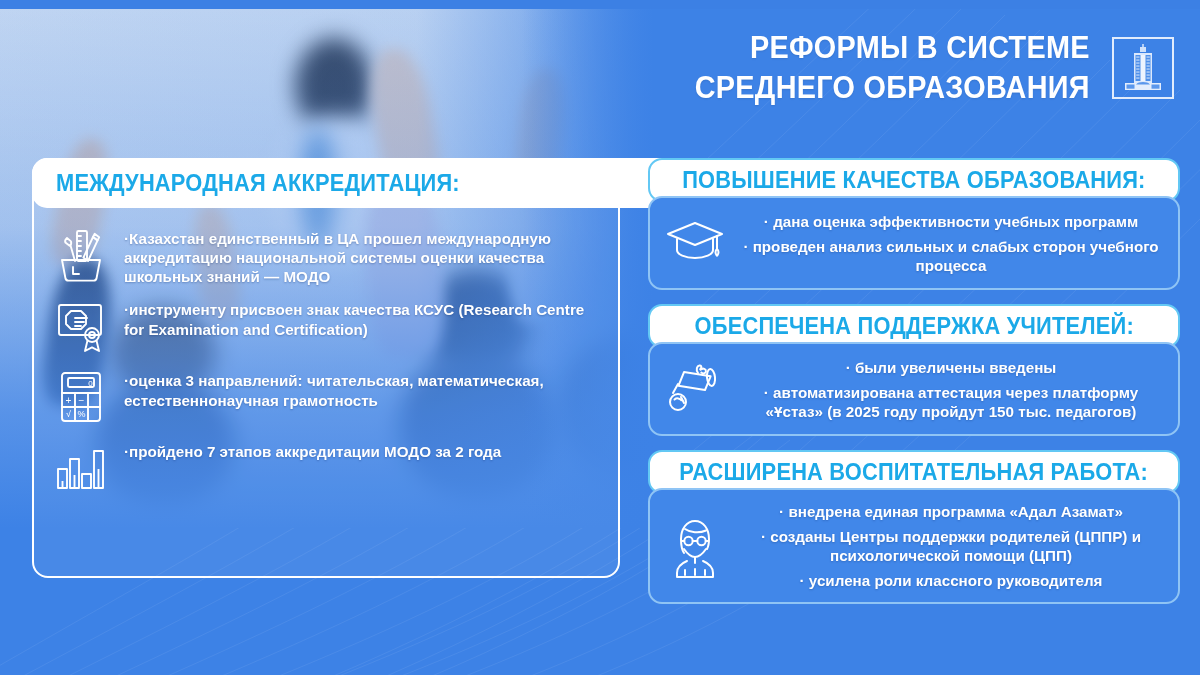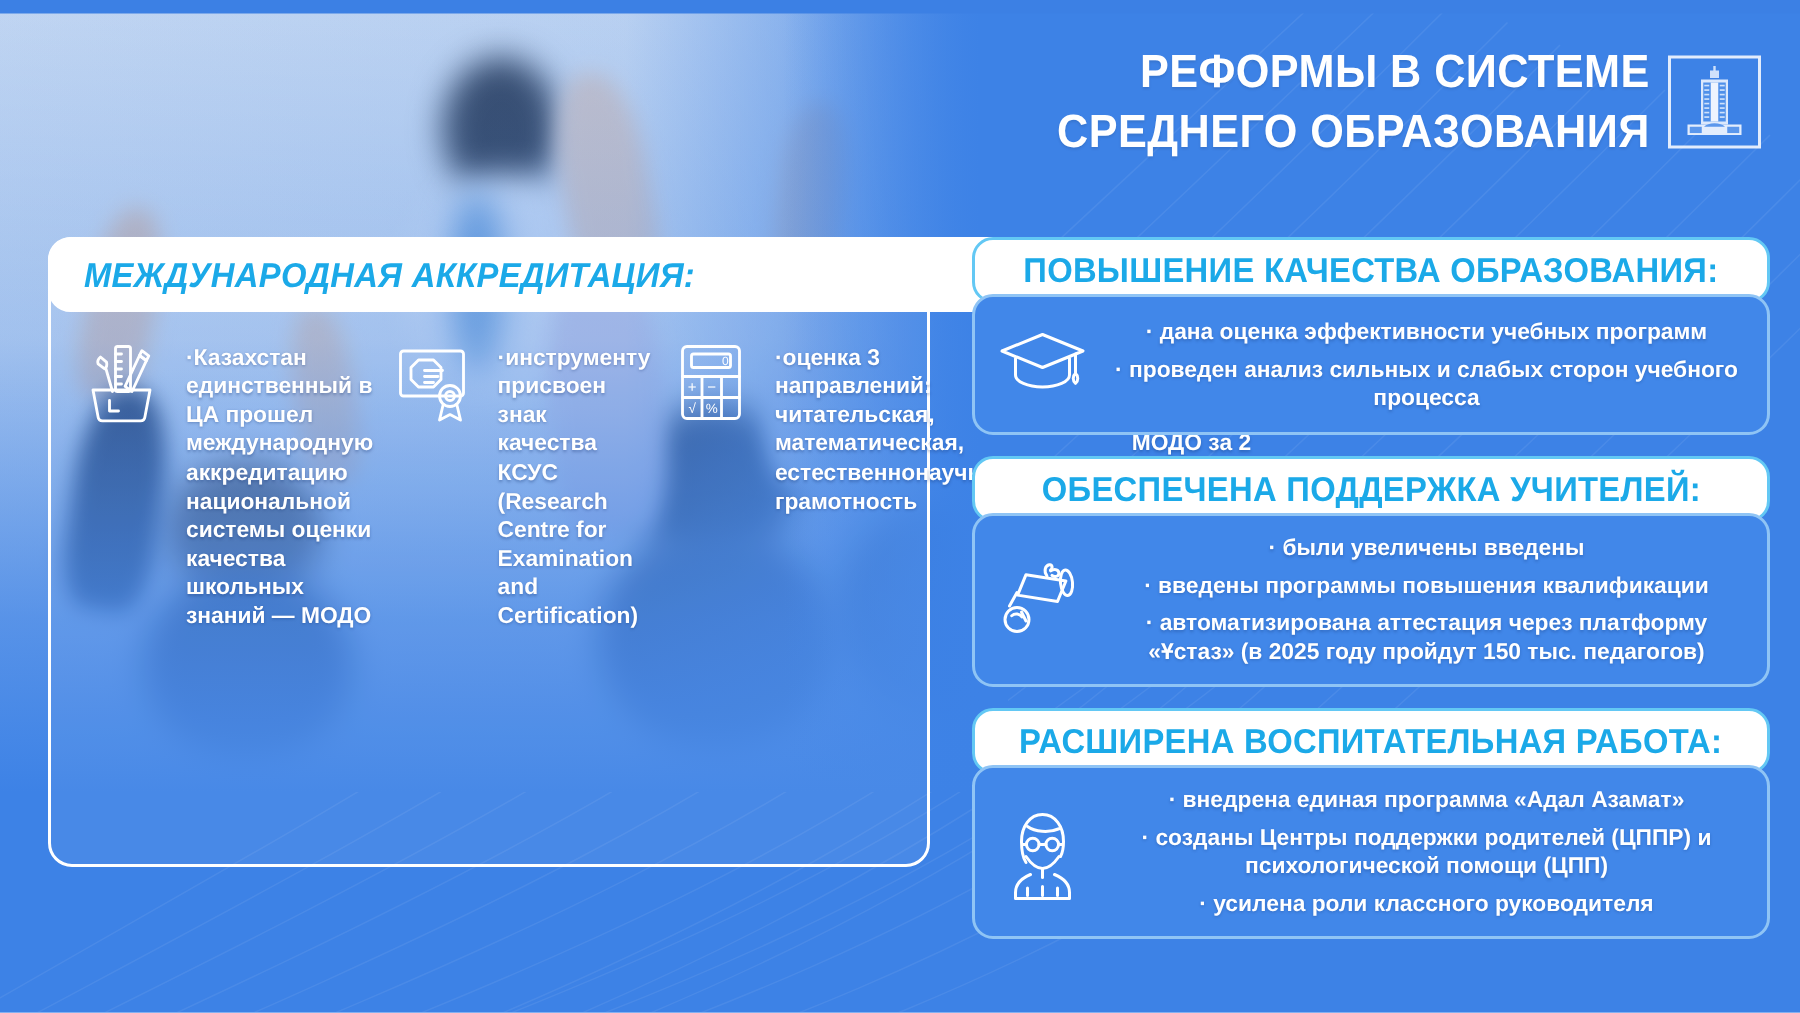--- a/index.html
+++ b/index.html
@@ -74,21 +74,21 @@
     z-index: 3;
   }
 
   
   .header {
     position: absolute;
     right: 26px; top: 28px;
     z-index: 6;
     display: flex;
     align-items: center;
-    gap: 12px;
+    gap: 22px;
   }
   .header-title {
     text-align: right;
     color: #ffffff;
     font-family: "Liberation Sans Narrow", "Liberation Sans", sans-serif;
     font-weight: 700;
     font-size: 31px;
     line-height: 1.30;
     letter-spacing: .3px;
     transform: scaleX(.93);
@@ -133,28 +133,27 @@
     border: 2px solid #ffffff;
     background: rgba(255,255,255,.06);
     padding: 0;
   }
   .left-panel > .panel-head {
     position: absolute;
     left: -2px; top: -2px;
     width: 695px; height: 50px;
     border-radius: 15px;
     border-color: #ffffff;
-    font-style: italic;
   }
   .left-list {
     position: absolute;
     left: 0; top: 50px; right: 0; bottom: 0;
     padding: 14px 16px 10px 16px;
     display: flex;
-    flex-direction: row;
+    flex-direction: column;
     gap: 9px;
   }
   .left-row {
     display: flex;
     align-items: flex-start;
     gap: 12px;
   }
   .left-row .ico {
     flex: 0 0 62px;
     width: 62px; height: 62px;
@@ -428,21 +427,20 @@
             <path d="M33 12c-2.5-3.5-1-7 1.5-7.5 2-.4 2.6 2.2.8 3.6"></path>
             <path d="M35.5 8.6c2.8-2 5.6-.6 5.4 1.8-.2 2-3 2.6-4.6 1.2"></path>
             <path d="M13 23l-5 9"></path>
             <circle cx="13" cy="41" r="8"></circle>
             <path d="M9.5 38.5c2-1.8 5.5-1.4 6.8.8"></path>
             <path d="M16 36l3 6"></path>
           </svg>
         </span>
         <ul>
           <li>· были увеличены введены</li>
-          <li>· введены программы повышения квалификации</li>
           <li>· автоматизирована аттестация через платформу «Ұстаз» (в 2025 году пройдут 150 тыс. педагогов)</li>
         </ul>
       </div>
     </div>
 
     <div class="rcard">
       <div class="panel-head">
         <span class="panel-head-text">РАСШИРЕНА ВОСПИТАТЕЛЬНАЯ РАБОТА:</span>
       </div>
       <div class="rcard-body">

